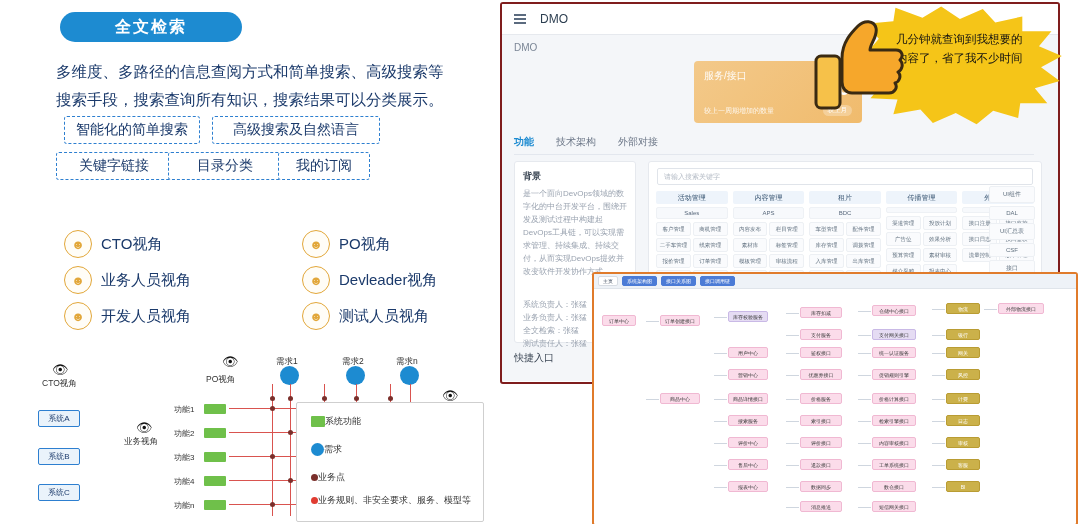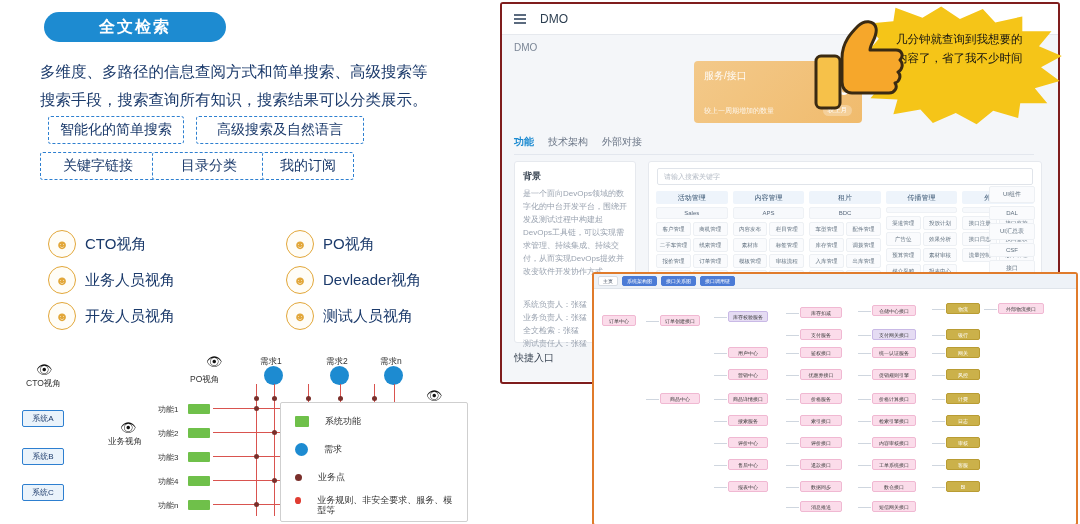--- a/index.html
+++ b/index.html
@@ -12,21 +12,21 @@
     height: 524px;
     position: relative;
     overflow: hidden;
     font-family: "Liberation Sans", sans-serif;
     color: #1b3a6b;
   }
 
   
   .left-panel {
     position: absolute;
-    left: 0; top: 0;
+    left: 16px; top: 0;
     width: 470px; height: 524px;
   }
 
   .pill-title {
     position: absolute;
     background: #1d8bd1;
     color: #fff;
     border-radius: 18px;
     font-size: 16px;
     font-weight: bold;
@@ -149,21 +149,21 @@
     color: #111;
   }
   .legend {
     position: absolute;
     left: 272px; top: 62px;
     width: 186px; height: 118px;
     border: 1px solid #cfcfcf;
     background: #fff;
     border-radius: 2px;
   }
-  .lg-row { position: absolute; display: flex; align-items: center; gap: 16px; font-size: 9px; color: #333; }
+  .lg-row { position: absolute; display: flex; align-items: center; gap: 0; font-size: 9px; color: #333; }
   .lg-sq { width: 14px; height: 11px; background: #6fc04a; border-radius: 1px; }
   .lg-ci { width: 13px; height: 13px; background: #1d8bd1; border-radius: 50%; }
   .lg-dot { width: 7px; height: 7px; background: #7a2f2b; border-radius: 50%; }
   .lg-dot-red { width: 7px; height: 7px; background: #e03c31; border-radius: 50%; }
 
   
   .app-window {
     position: absolute;
     left: 500px; top: 2px;
     width: 556px; height: 378px;
@@ -203,21 +203,21 @@
   .kpi-val { position: absolute; right: 12px; top: 14px; font-size: 22px; font-weight: bold; }
   .kpi-sub { position: absolute; left: 10px; bottom: 7px; font-size: 7px; opacity: .85; }
   .kpi-chip {
     position: absolute; right: 10px; bottom: 7px;
     font-size: 6.5px; background: rgba(255,255,255,.28);
     border-radius: 6px; padding: 1px 5px;
   }
 
   .app-tabs {
     position: absolute; left: 12px; top: 100px;
-    display: flex; gap: 14px;
+    display: flex; gap: 22px;
     font-size: 10px; color: #6b7687;
     border-bottom: 1px solid #e3e7ee;
     width: 520px; padding-bottom: 5px;
   }
   .app-tabs .on { color: #1d8bd1; font-weight: bold; }
 
   .card-left {
     position: absolute; left: 12px; top: 126px;
     width: 122px; height: 182px;
     background: #fff; border: 1px solid #e6e9ee; border-radius: 3px;

